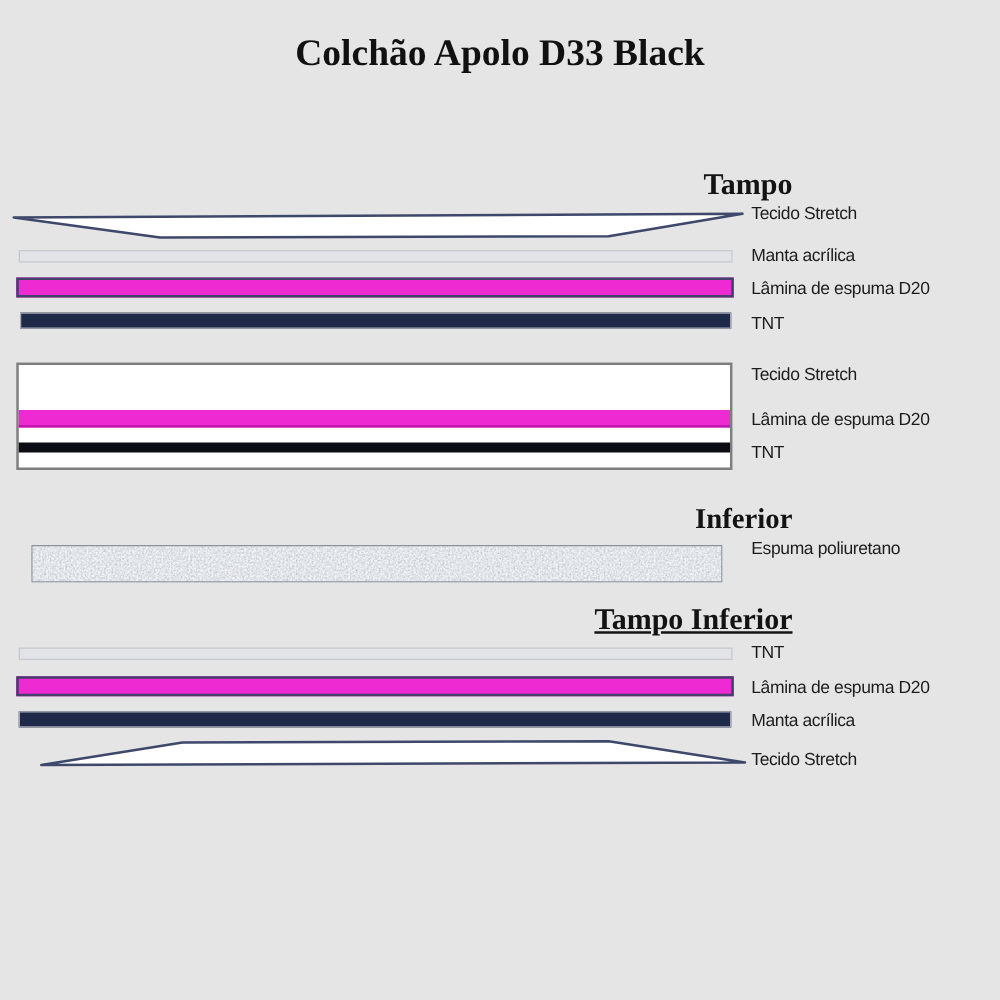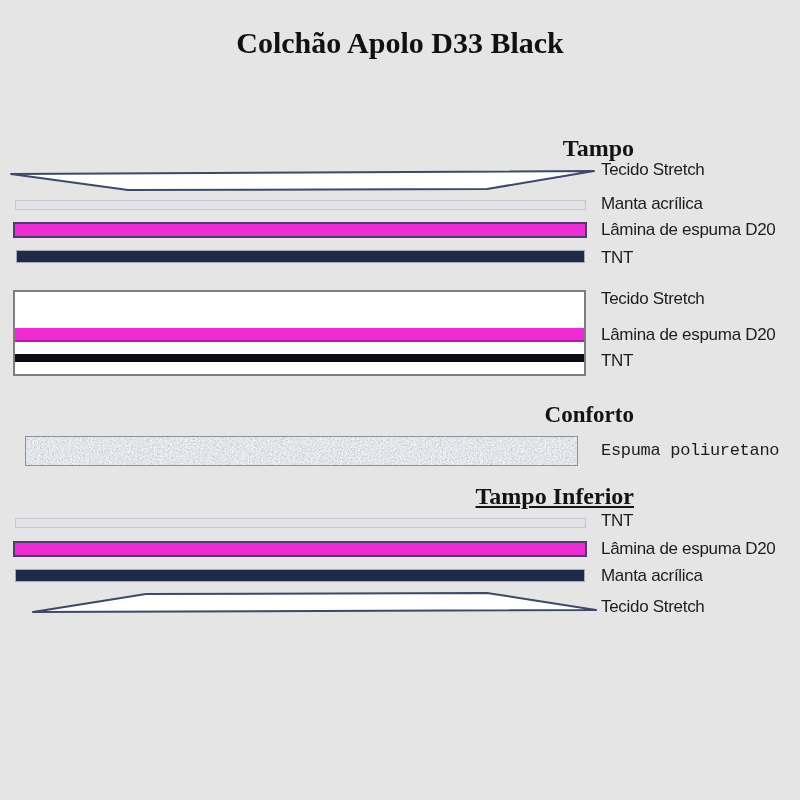--- a/index.html
+++ b/index.html
@@ -16,21 +16,21 @@
     position:absolute;left:0;width:600px;text-align:right;
     font-family:"Liberation Serif","DejaVu Serif",serif;
     font-weight:bold;color:#131313;margin-left:34px;
   }
   .h-tampo{top:135px;font-size:24px;}
   .h-faixa{top:294px;font-size:22px;}
   .h-conforto{top:402px;font-size:23px;}
   .h-inferior{top:483px;font-size:24px;text-decoration:underline;}
   .layer-label{
     position:absolute;left:601px;width:195px;
-    font-size:17px;color:#1c1c1c;line-height:20px;
+    font-size:14px;color:#1c1c1c;line-height:20px;
     letter-spacing:-0.3px;white-space:nowrap;
   }
   .bar{position:absolute;box-sizing:border-box;}
   .bar-lightgray{background:#e2e3e7;border:1px solid #c6c8ce;}
   .bar-pink{background:#ee2bd2;border:2px solid #453f6b;}
   .bar-pink-inner{background:#ee2bd2;border-bottom:2px solid #c217ae;}
   .bar-navy{background:#1f2a48;border:1px solid #a6aab4;}
   .bar-black{background:#0c0c14;}
   .faixa-box{
     position:absolute;left:13px;top:290px;width:573px;height:86px;
@@ -65,41 +65,41 @@
   <div class="faixa-box"></div>
 
   <div class="bar bar-pink-inner" style="left:15px;top:328px;width:569px;height:14px;"></div>
 
   <div class="bar bar-black" style="left:15px;top:354px;width:569px;height:8px;"></div>
 
   <div class="layer-label" style="top:289px;">Tecido Stretch</div>
   <div class="layer-label" style="top:325px;">Lâmina de espuma D20</div>
   <div class="layer-label" style="top:351px;">TNT</div>
 
-  <div class="section-heading h-conforto">Conforto</div>
+  <div class="section-heading h-conforto">Inferior</div>
 
   <svg style="left:25px;top:436px;" width="553" height="30" viewBox="0 0 553 30">
     <defs>
       <filter id="speckle" x="0" y="0" width="100%" height="100%">
         <feTurbulence type="fractalNoise" baseFrequency="0.65" numOctaves="3" seed="7"></feTurbulence>
         <feColorMatrix type="saturate" values="0"></feColorMatrix>
         <feComponentTransfer>
           <feFuncR type="linear" slope="0.85" intercept="0.38"></feFuncR>
           <feFuncG type="linear" slope="0.85" intercept="0.41"></feFuncG>
           <feFuncB type="linear" slope="0.85" intercept="0.44"></feFuncB>
           <feFuncA type="linear" slope="0" intercept="1"></feFuncA>
         </feComponentTransfer>
       </filter>
     </defs>
     <rect x="0" y="0" width="553" height="30" fill="#a9b0b6"></rect>
     <rect x="0" y="0" width="553" height="30" filter="url(#speckle)" opacity="0.9"></rect>
     <rect x="0.5" y="0.5" width="552" height="29" fill="none" stroke="#8d939b" stroke-width="1"></rect>
   </svg>
 
-  <div class="layer-label" style="top:441px;font-family:Liberation Mono, monospace;">Espuma poliuretano</div>
+  <div class="layer-label" style="top:428px;">Espuma poliuretano</div>
 
   <div class="section-heading h-inferior">Tampo Inferior</div>
 
   <div class="bar bar-lightgray" style="left:15px;top:518px;width:571px;height:10px;"></div>
 
   <div class="bar bar-pink" style="left:13px;top:541px;width:574px;height:16px;"></div>
 
   <div class="bar bar-navy" style="left:15px;top:569px;width:570px;height:13px;"></div>
 
   <svg style="left:28px;top:589px;" width="572" height="27" viewBox="0 0 572 27">

